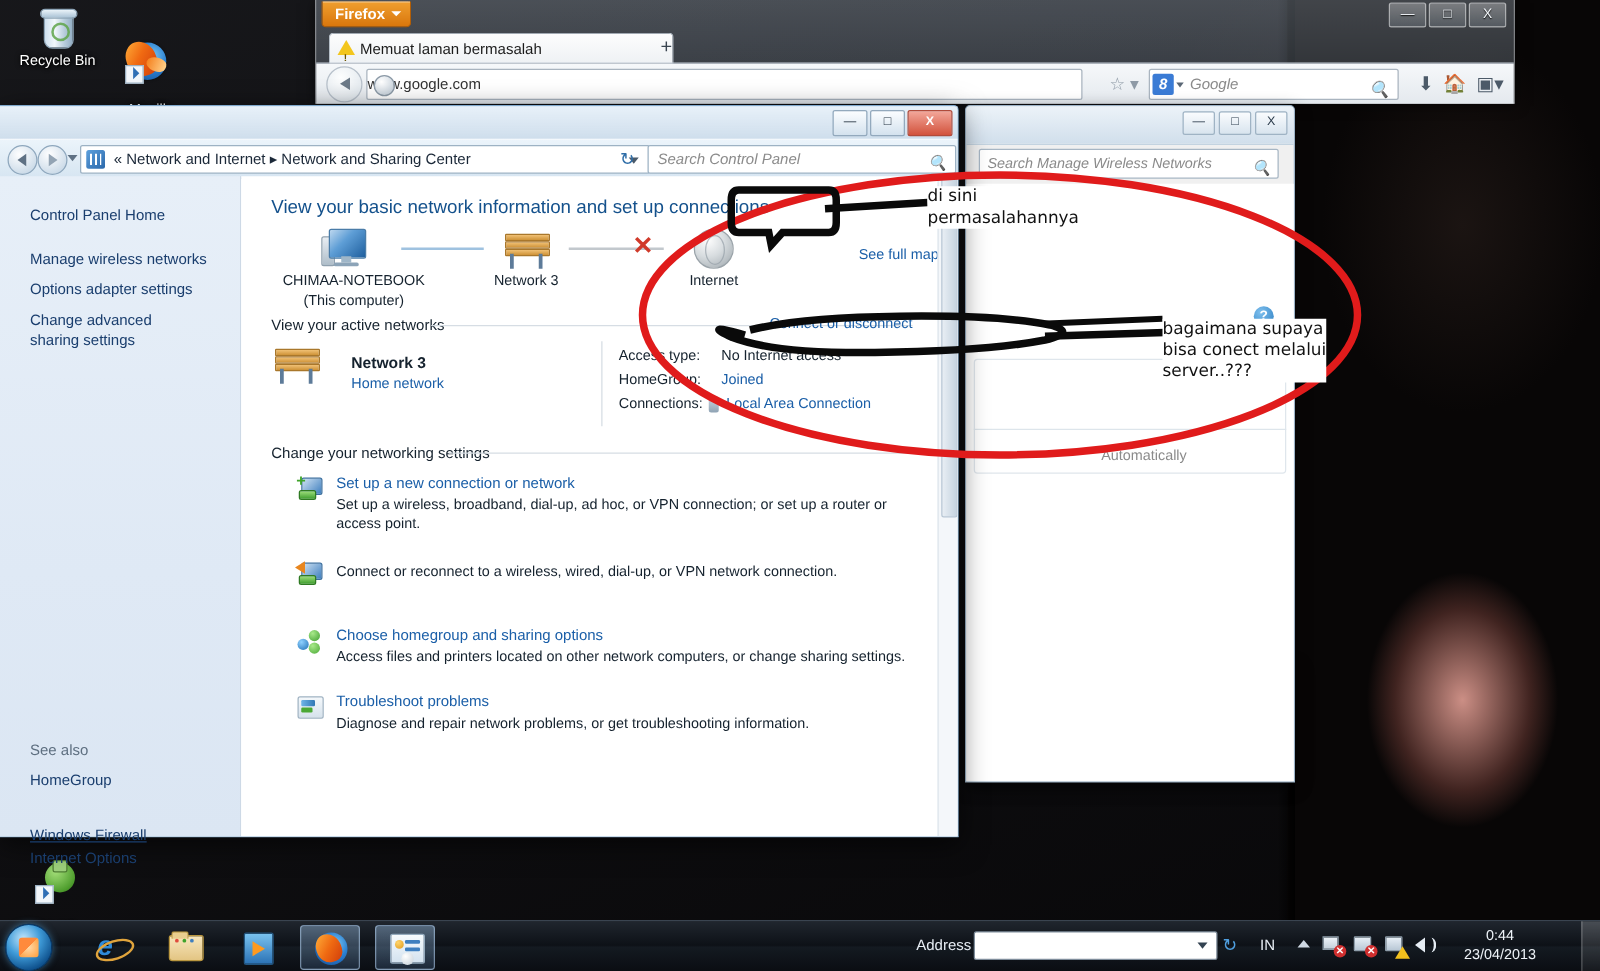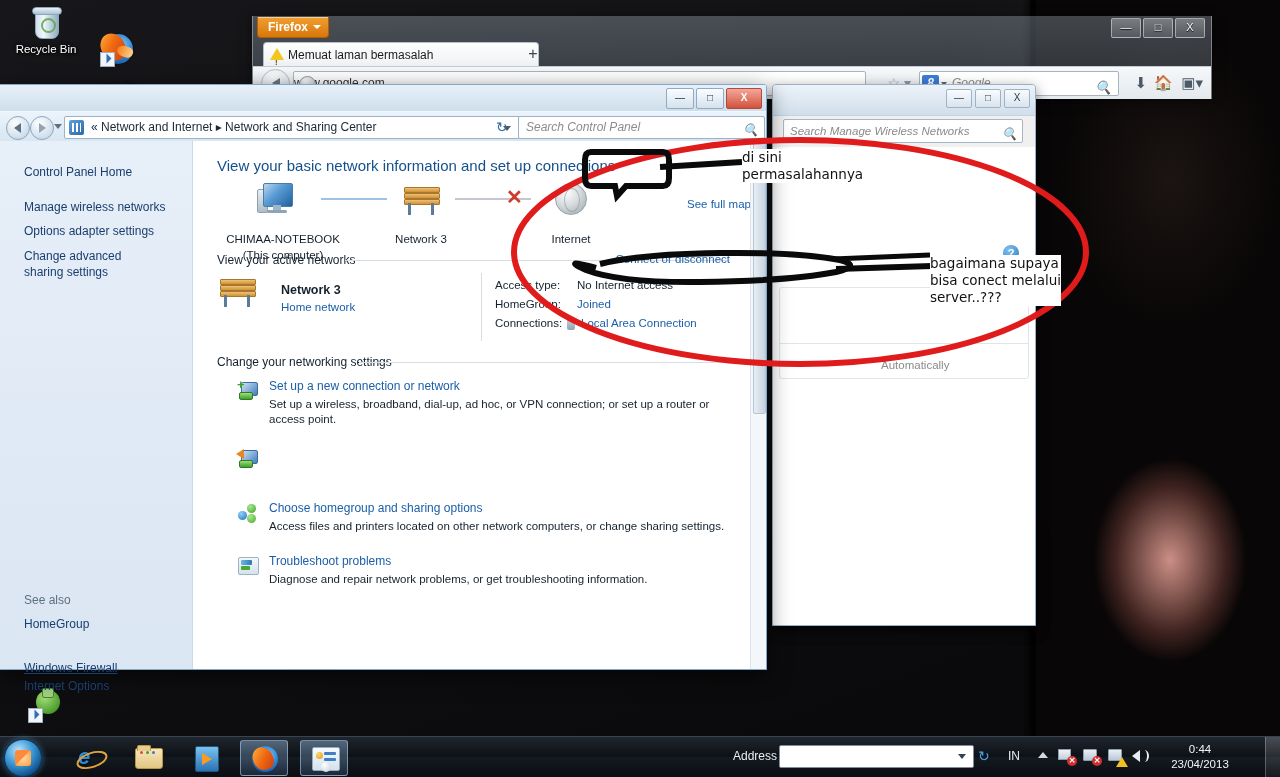--- a/index.html
+++ b/index.html
@@ -52,21 +52,21 @@
     border:1px solid #9bb0c2;}
   .shortcut-arrow::after{content:"";position:absolute;left:2px;top:2px;
     border-left:7px solid transparent;border-bottom:7px solid #2f6fb5;transform:rotate(-45deg);}
 
   .mp-circ{position:absolute;left:7px;top:2px;width:24px;height:24px;border-radius:50%;
     background:radial-gradient(circle at 35% 30%,#a5e07a,#4f9e2e 70%,#2f6c18);}
   .mp-ant{position:absolute;left:13px;top:0px;width:10px;height:8px;
     background:#9ed27c;border:1px solid #4f7f33;border-radius:2px;}
 
   
-  #firefox{position:absolute;left:252px;top:16px;width:958px;height:82px;
+  #firefox{position:absolute;left:252px;top:0px;width:958px;height:82px;
     background:linear-gradient(180deg, rgba(198,214,230,.30), rgba(160,180,200,.22));
     border:1px solid rgba(255,255,255,.35);border-top:none;
     box-shadow:0 2px 10px rgba(0,0,0,.55);}
   #ff-titlebar{position:relative;height:24px;}
   #ff-appbutton{position:absolute;left:4px;top:1px;height:20px;padding:0 20px 0 10px;
     background:linear-gradient(180deg,#f0a030,#d9760c);color:#fff;font-size:12px;font-weight:bold;
     line-height:20px;border-radius:0 0 4px 4px;border:1px solid #b35e05;border-top:none;
     box-shadow:inset 0 1px 0 rgba(255,255,255,.5);}
   #ff-appbutton .carr{position:absolute;right:7px;top:8px;border-left:4px solid transparent;
     border-right:4px solid transparent;border-top:4px solid #fff;}
@@ -180,21 +180,21 @@
     border-right:1px solid #cdd9e6;}
   .side-link{position:absolute;left:24px;color:#1a3e6e;font-size:12px;cursor:pointer;}
   #side-seealso{position:absolute;left:24px;top:452px;color:#5e6f80;font-size:12px;}
   #cp-content{flex:1;position:relative;background:#fff;overflow:hidden;}
   #cp-scroll{position:absolute;right:0;top:0;width:15px;bottom:0;background:#f4f7fa;
     border-left:1px solid #dde5ec;}
   #cp-scroll .thumb{position:absolute;left:2px;top:1px;width:11px;height:270px;border-radius:2px;
     background:linear-gradient(90deg,#e8eef4,#c6d4e0);border:1px solid #b6c5d3;}
 
   #cp-heading{position:absolute;left:24px;top:16px;font-size:15px;color:#14518c;}
-  .nm-item{position:absolute;text-align:center;font-size:11.5px;color:#15222e;margin-top:14px;}
+  .nm-item{position:absolute;text-align:center;font-size:11.5px;color:#15222e;}
   .nm-line{position:absolute;height:2px;}
   #nm-seefull{position:absolute;left:494px;top:57px;font-size:11.5px;color:#1b5fa8;cursor:pointer;}
 
   .pcicon{position:absolute;width:38px;height:32px;}
   .pc-mon{position:absolute;left:6px;top:0;width:28px;height:22px;border-radius:2px;
     background:linear-gradient(135deg,#bcd7ef 0%,#5e9ed6 40%,#1f5f9e 100%);border:1px solid #4a7ca8;}
   .pc-stand{position:absolute;left:16px;top:22px;width:8px;height:5px;background:#9fb6c8;}
   .pc-base{position:absolute;left:10px;top:27px;width:20px;height:3px;border-radius:2px;background:#8ca4b8;}
   .pc-tower{position:absolute;left:0px;top:6px;width:9px;height:22px;border-radius:2px;
     background:linear-gradient(180deg,#e9eef3,#aebdc9);border:1px solid #8fa0ae;}
@@ -521,20 +521,21 @@
         <div class="tlink">Set up a new connection or network</div>
         <div class="tdesc">Set up a wireless, broadband, dial-up, ad hoc, or VPN connection; or set up a router or access point.</div>
       </div>
 
       <div class="taskicon" style="top:308px;">
         <span class="ti-mon"></span>
           <span class="ti-plug"></span>
           <span class="ti-arrow"></span>
       </div>
       <div class="task" style="top:306px;">
+        <div class="tdesc">Connect or reconnect to a wireless, wired, dial-up, or VPN network connection.</div>
       </div>
 
       <div class="taskicon" style="top:362px;">
         <span class="hg-a"></span>
           <span class="hg-b"></span>
           <span class="hg-c"></span>
       </div>
       <div class="task" style="top:360px;">
         <div class="tlink">Choose homegroup and sharing options</div>
         <div class="tdesc">Access files and printers located on other network computers, or change sharing settings.</div>

